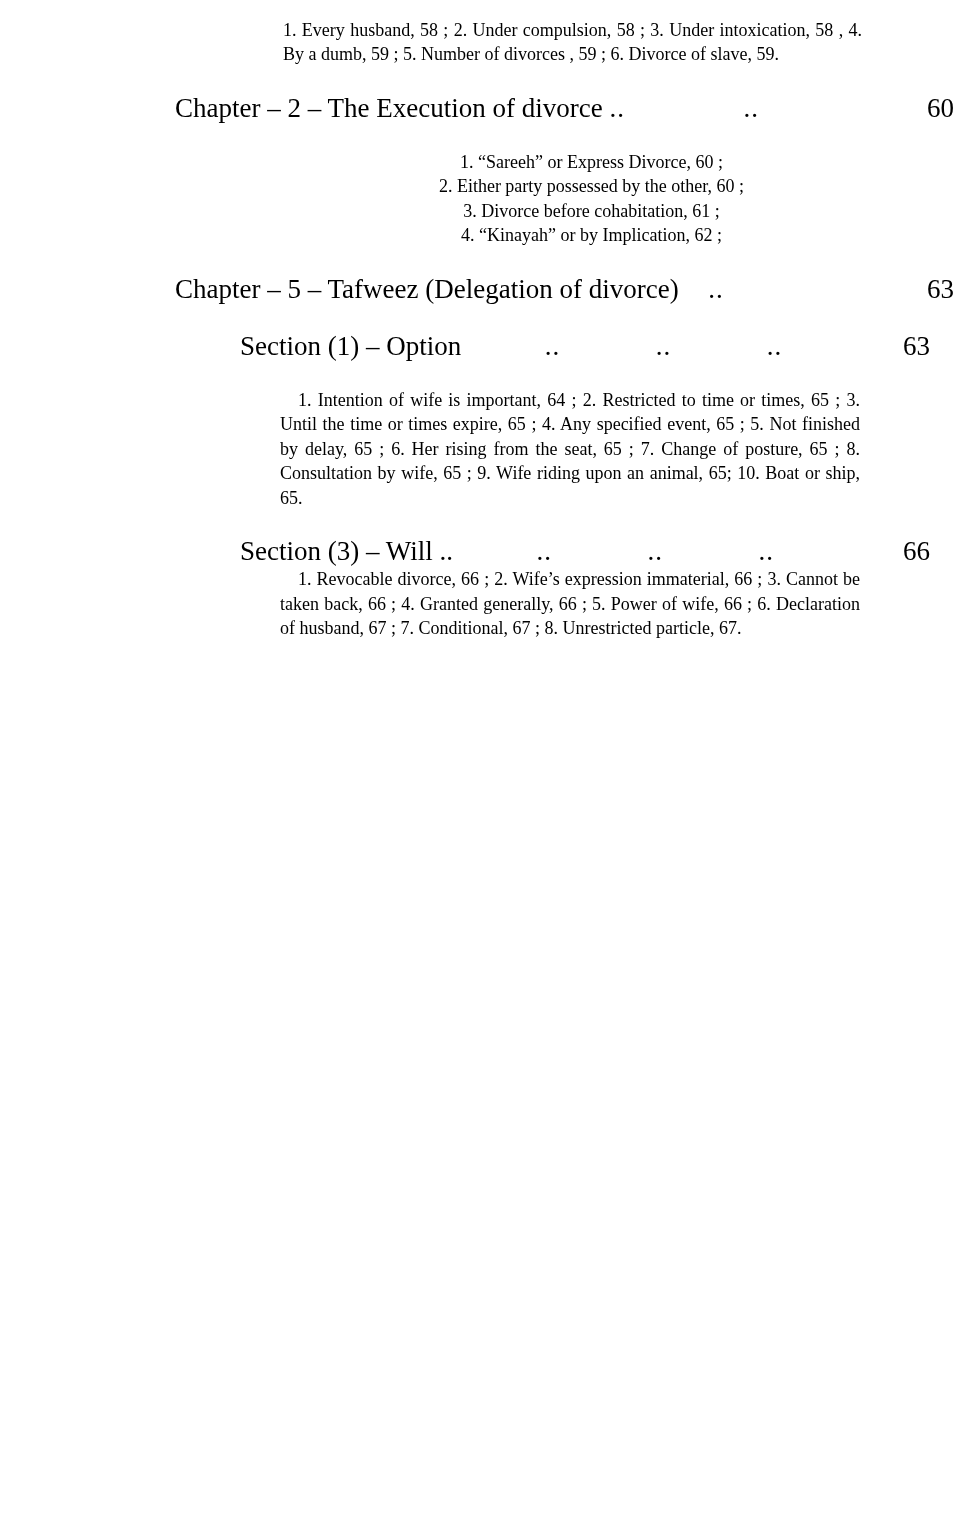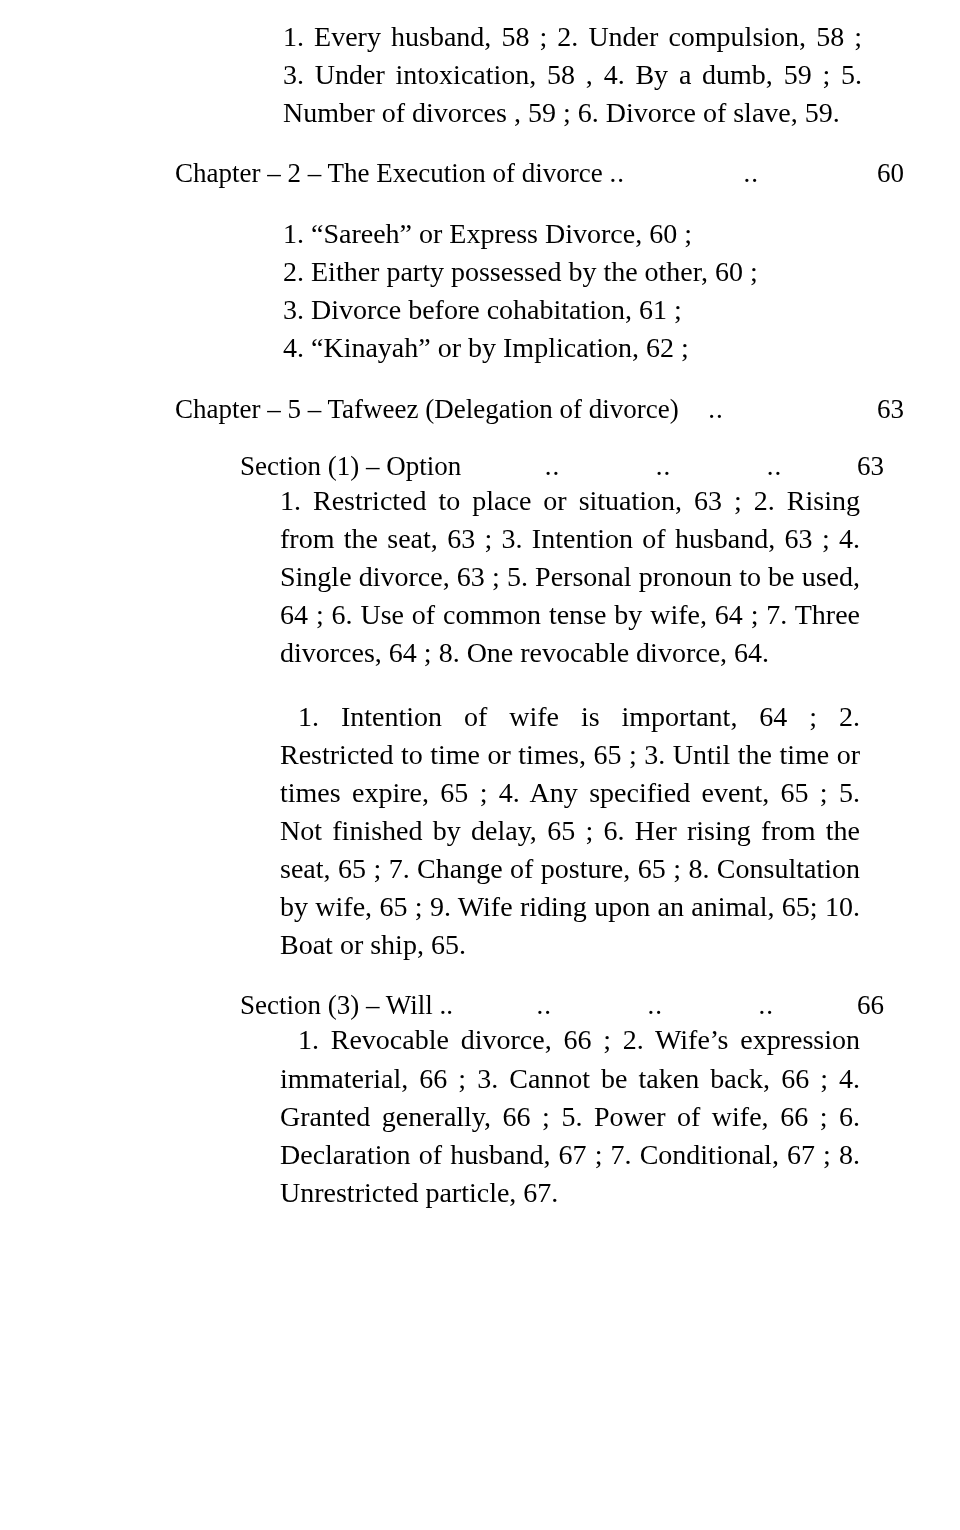--- a/index.html
+++ b/index.html
@@ -51,62 +51,61 @@
   }
 
   
   .content {
     position: relative;
     margin-top: 18px;
   }
 
   
   .sub {
-    font-size: 28px;
+    font-size: 18px;
     line-height: 1.36;
     text-align: justify;
     margin: 0;
   }
   .sub.indent-a {           
     margin-left: 283px;
     margin-right: 98px;
   }
   .sub.indent-b {           
     margin-left: 283px;
     margin-right: 60px;
-    text-align: left;
+    text-align: center;
   }
   .sub.indent-c {           
     margin-left: 280px;
     margin-right: 100px;
   }
   .sub.hang {
     text-indent: 18px;
   }
 
   
   .chapter-line {
     position: relative;
     font-size: 27px;
     margin-left: 175px;
-    margin-right: 50px;
     white-space: nowrap;
   }
   .chapter-line .pg {
     position: absolute;
     right: 6px;
     top: 0;
   }
 
   
   .section-line {
     position: relative;
     font-size: 27px;
     margin-left: 240px;
-    margin-right: 70px;
+    margin-right: 24px;
     white-space: nowrap;
   }
   .section-line .pg {
     position: absolute;
     right: 6px;
     top: 0;
   }
   .dots {
     display: inline-block;
     font-size: 27px;
@@ -156,21 +155,20 @@
       <span>Section  (1) – Option</span>
       <span style="display:inline-block;width:70px"></span>
       <span class="dots">..</span>
       <span style="display:inline-block;width:82px"></span>
       <span class="dots">..</span>
       <span style="display:inline-block;width:82px"></span>
       <span class="dots">..</span>
       <span class="pg">63</span>
     </div>
 
-    <p class="sub indent-c">1. Restricted to place or situation, 63 ; 2. Rising from the seat, 63 ; 3. Intention of husband, 63 ; 4. Single divorce, 63 ; 5. Personal pronoun to be used, 64 ; 6. Use of common tense by wife, 64 ; 7. Three divorces, 64 ; 8. One revocable divorce, 64.</p>
 
     <div class="gap-md"></div>
 
 
     <p class="sub indent-c hang">1. Intention of wife is important, 64 ; 2. Restricted to time or times, 65 ; 3. Until the time or times expire, 65 ; 4. Any specified event, 65 ; 5. Not finished by delay, 65 ; 6. Her rising from the seat, 65 ; 7. Change of posture, 65 ; 8. Consultation by wife, 65 ; 9. Wife riding upon an animal, 65; 10. Boat or ship, 65.</p>
 
     <div class="gap-md"></div>
 
     <div class="section-line">
       <span>Section (3) – Will ..</span>

